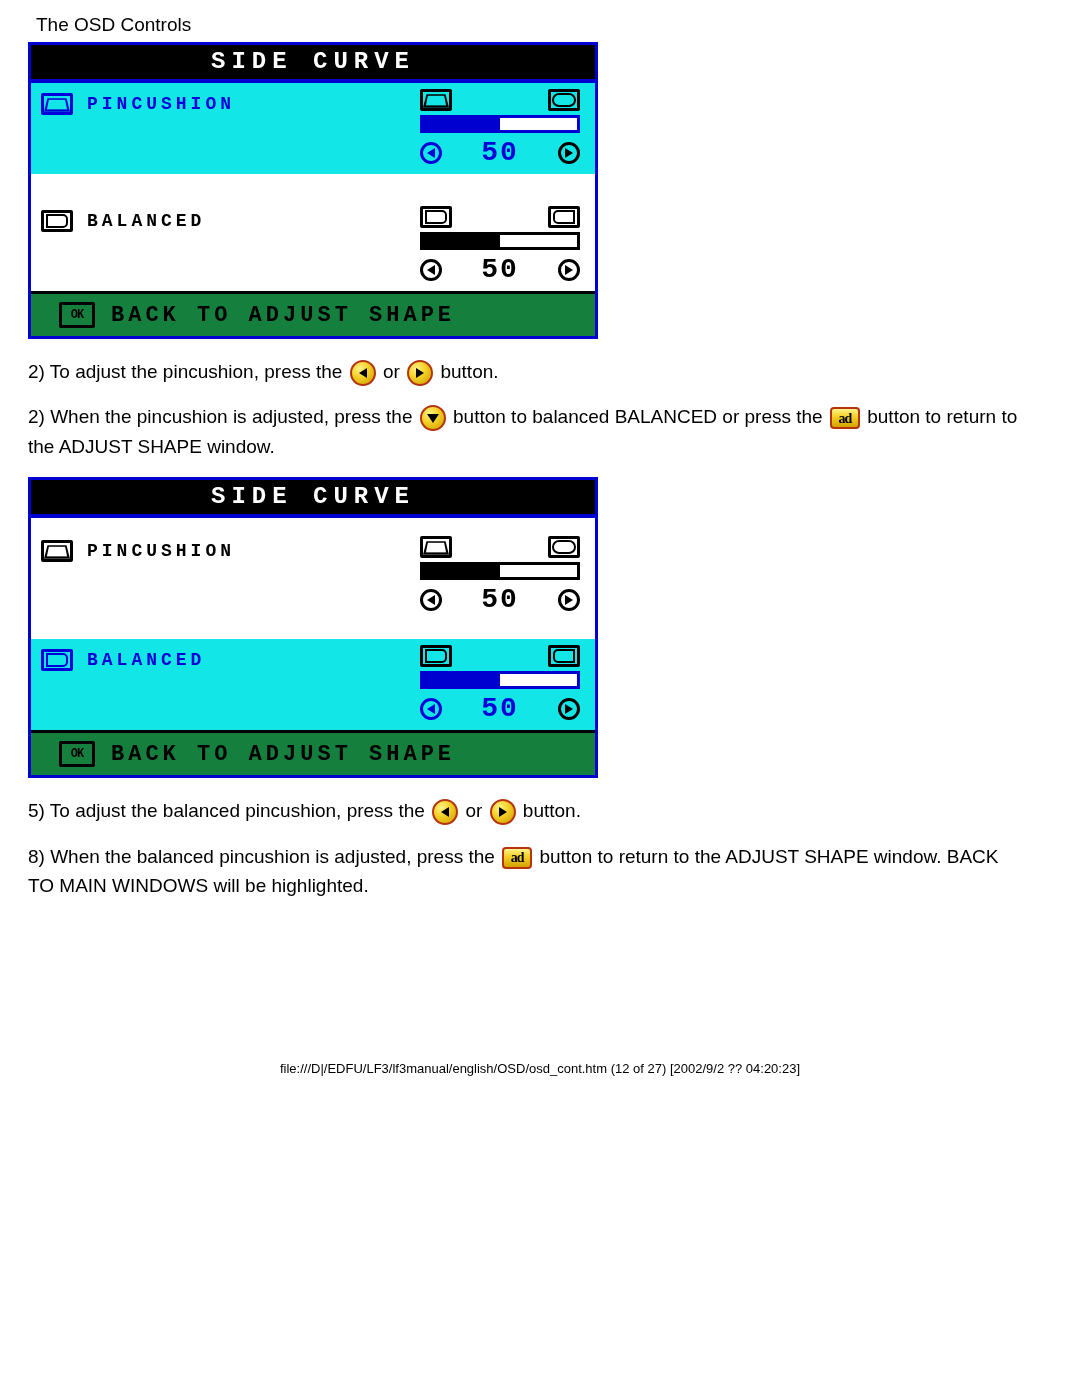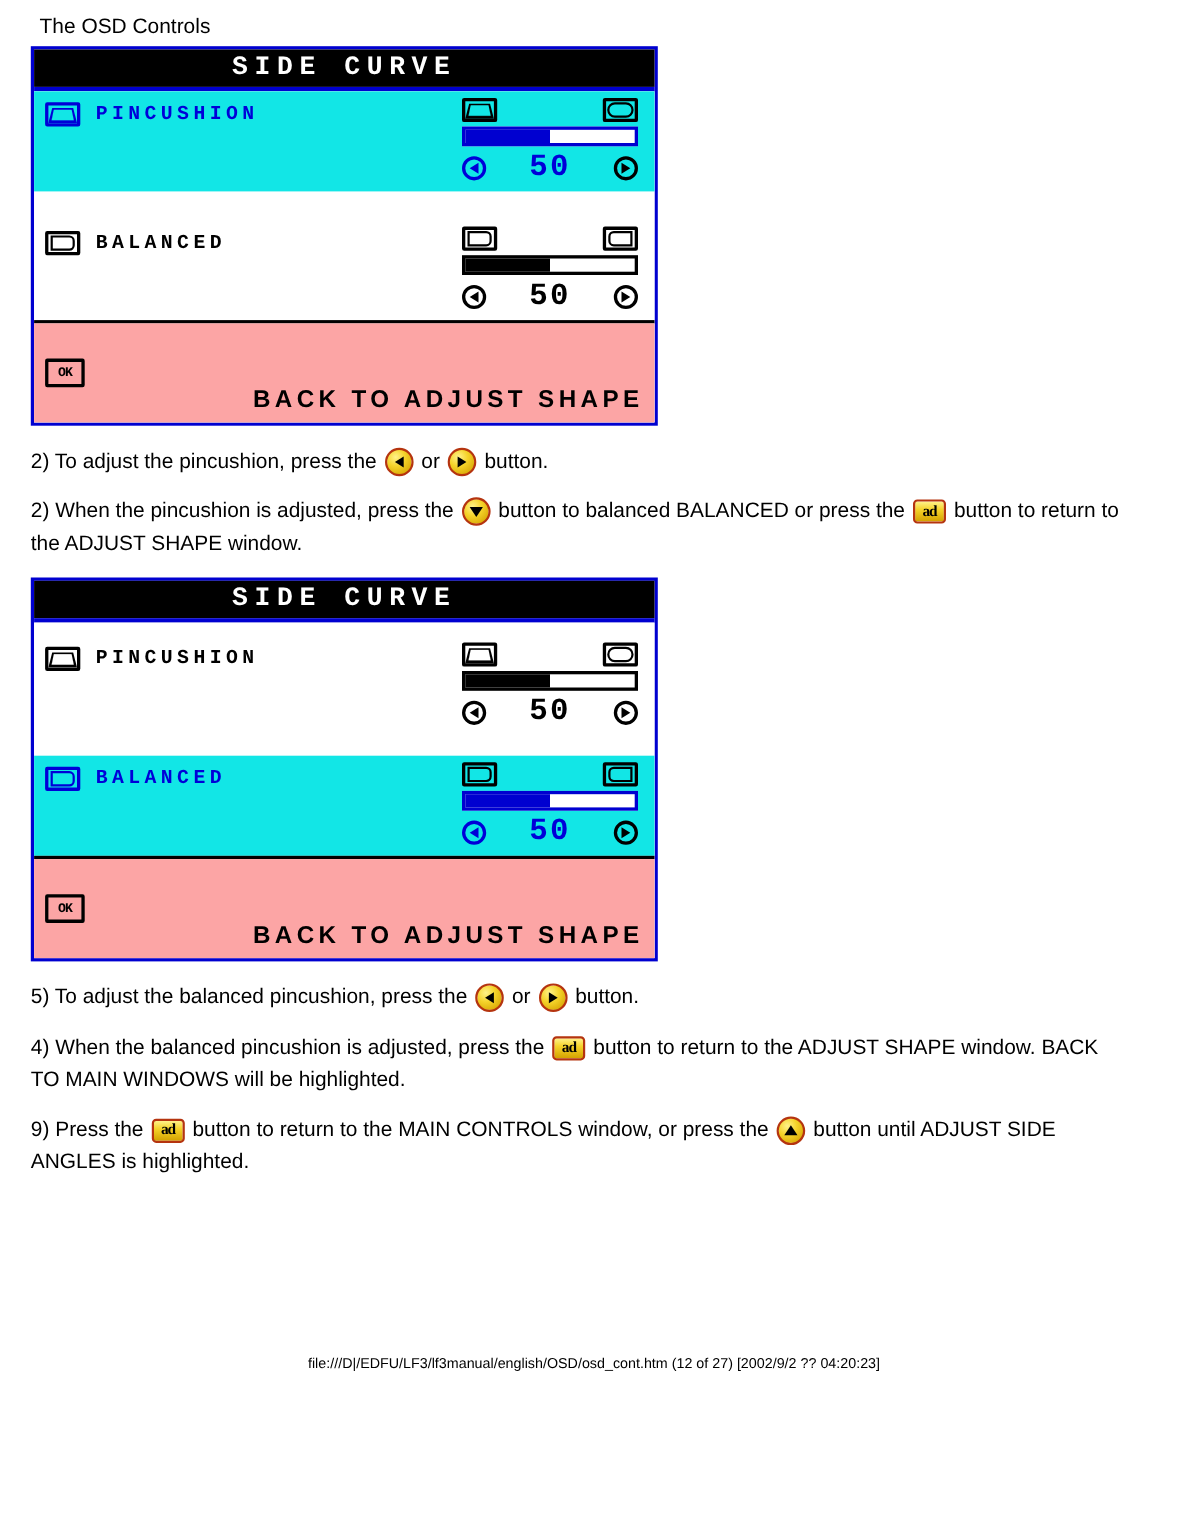--- a/index.html
+++ b/index.html
@@ -138,43 +138,41 @@
   }
   .osd-divider {
     height: 3px;
     background: #000;
     width: 100%;
   }
   .osd-footer {
     display: flex;
     align-items: center;
     gap: 16px;
-    padding: 8px 10px;
-    background: #fca5a5;
-    justify-content: space-between;
+    padding: 8px 28px;
+    background: #15803d;
   }
   .ok-icon {
     width: 30px;
     height: 20px;
     border: 3px solid #000;
     border-radius: 2px;
     font-family: "Courier New", monospace;
     font-size: 12px;
     font-weight: bold;
     display: inline-flex;
     align-items: center;
     justify-content: center;
     letter-spacing: -1px;
   }
   .footer-text {
-    font-family: Liberation Sans, sans-serif;
+    font-family: Liberation Mono, monospace;
     font-weight: bold;
     font-size: 22px;
     letter-spacing: 4px;
-    margin-top: 48px;
   }
   .instr {
     margin: 16px 0;
     line-height: 1.55;
     max-width: 1000px;
   }
   .inline-btn {
     display: inline-flex;
     vertical-align: middle;
     width: 26px;
@@ -426,32 +424,21 @@
     <span> or </span>
     <span class="inline-btn">
         <span class="gold-circle">
           <span class="tri-right"></span>
         </span>
       </span>
     <span> button.</span>
   </p>
 
   <p class="instr">
-    <span>4) When the balanced pincushion is adjusted, press the </span>
+    <span>8) When the balanced pincushion is adjusted, press the </span>
     <span class="gold-rect ok-text">ad</span>
     <span> button to return to the ADJUST SHAPE window. BACK TO MAIN WINDOWS will be highlighted.</span>
   </p>
 
-  <p class="instr">
-    <span>9) Press the </span>
-    <span class="gold-rect ok-text">ad</span>
-    <span> button to return to the MAIN CONTROLS window, or press the </span>
-    <span class="inline-btn">
-        <span class="gold-circle">
-          <span class="tri-up"></span>
-        </span>
-      </span>
-    <span> button until ADJUST SIDE ANGLES is highlighted.</span>
-  </p>
 
   <div class="page-footer">file:///D|/EDFU/LF3/lf3manual/english/OSD/osd_cont.htm (12 of 27) [2002/9/2 ?? 04:20:23]</div>
 
 </div>
 
 </body></html>

